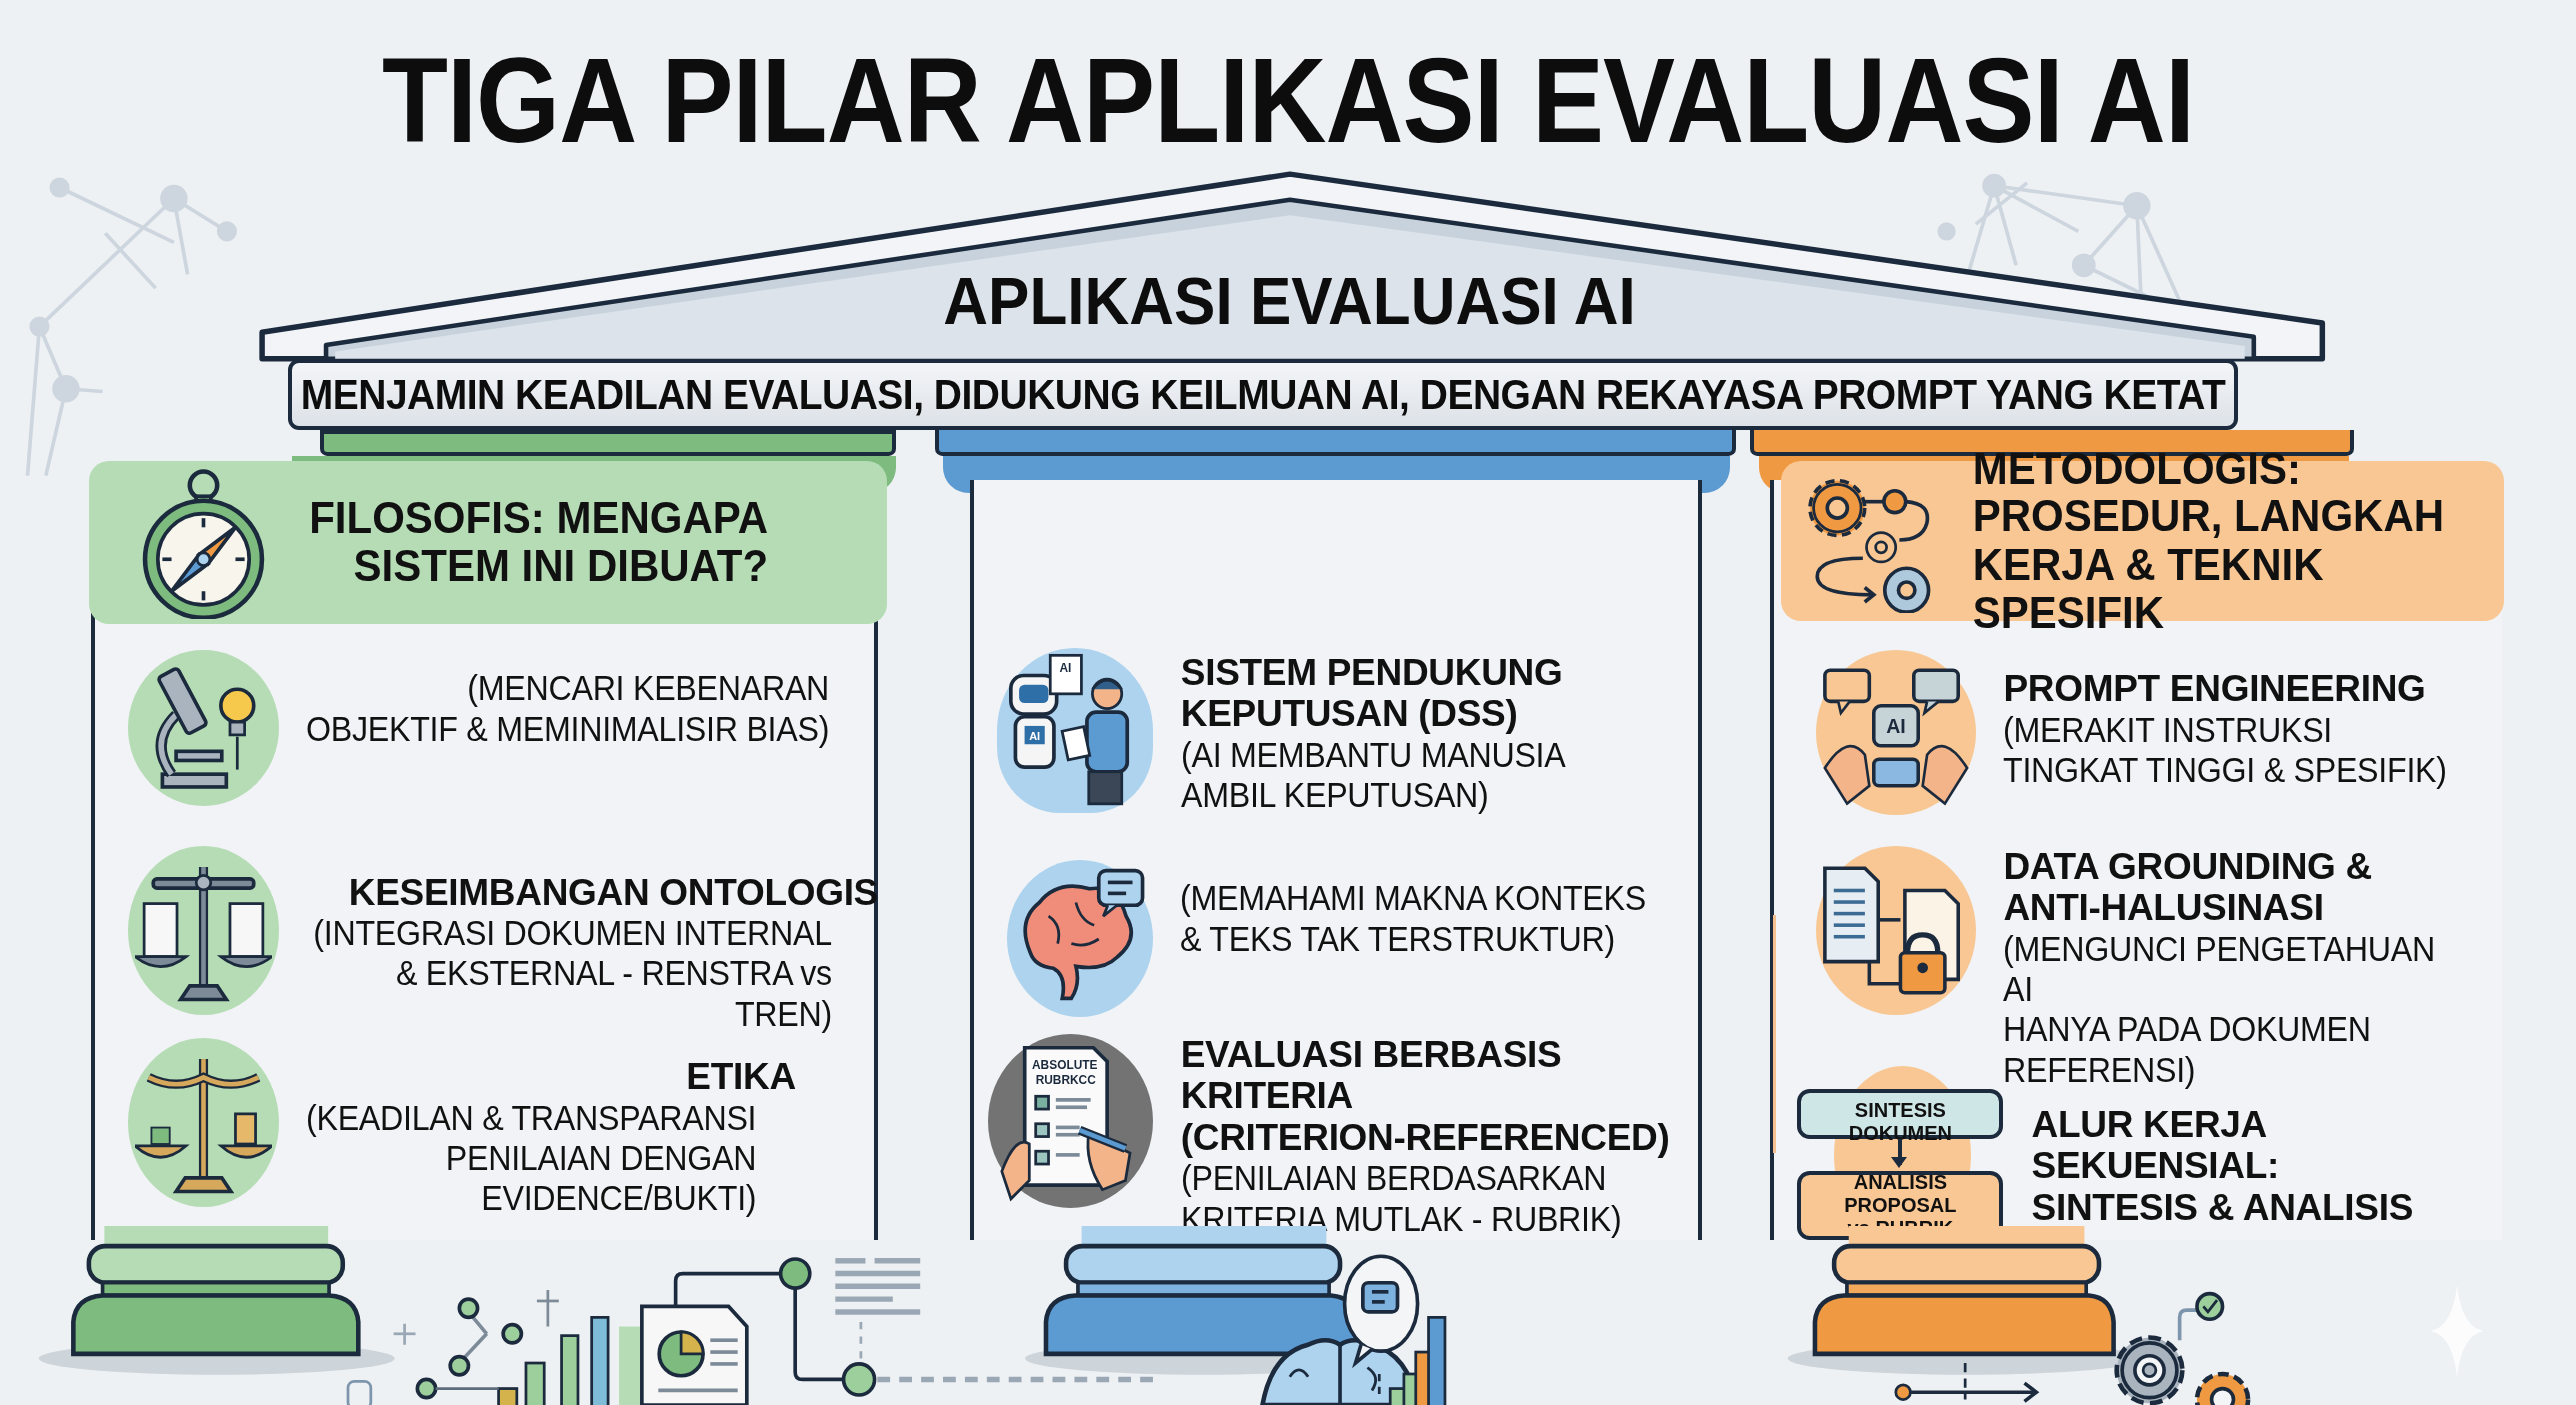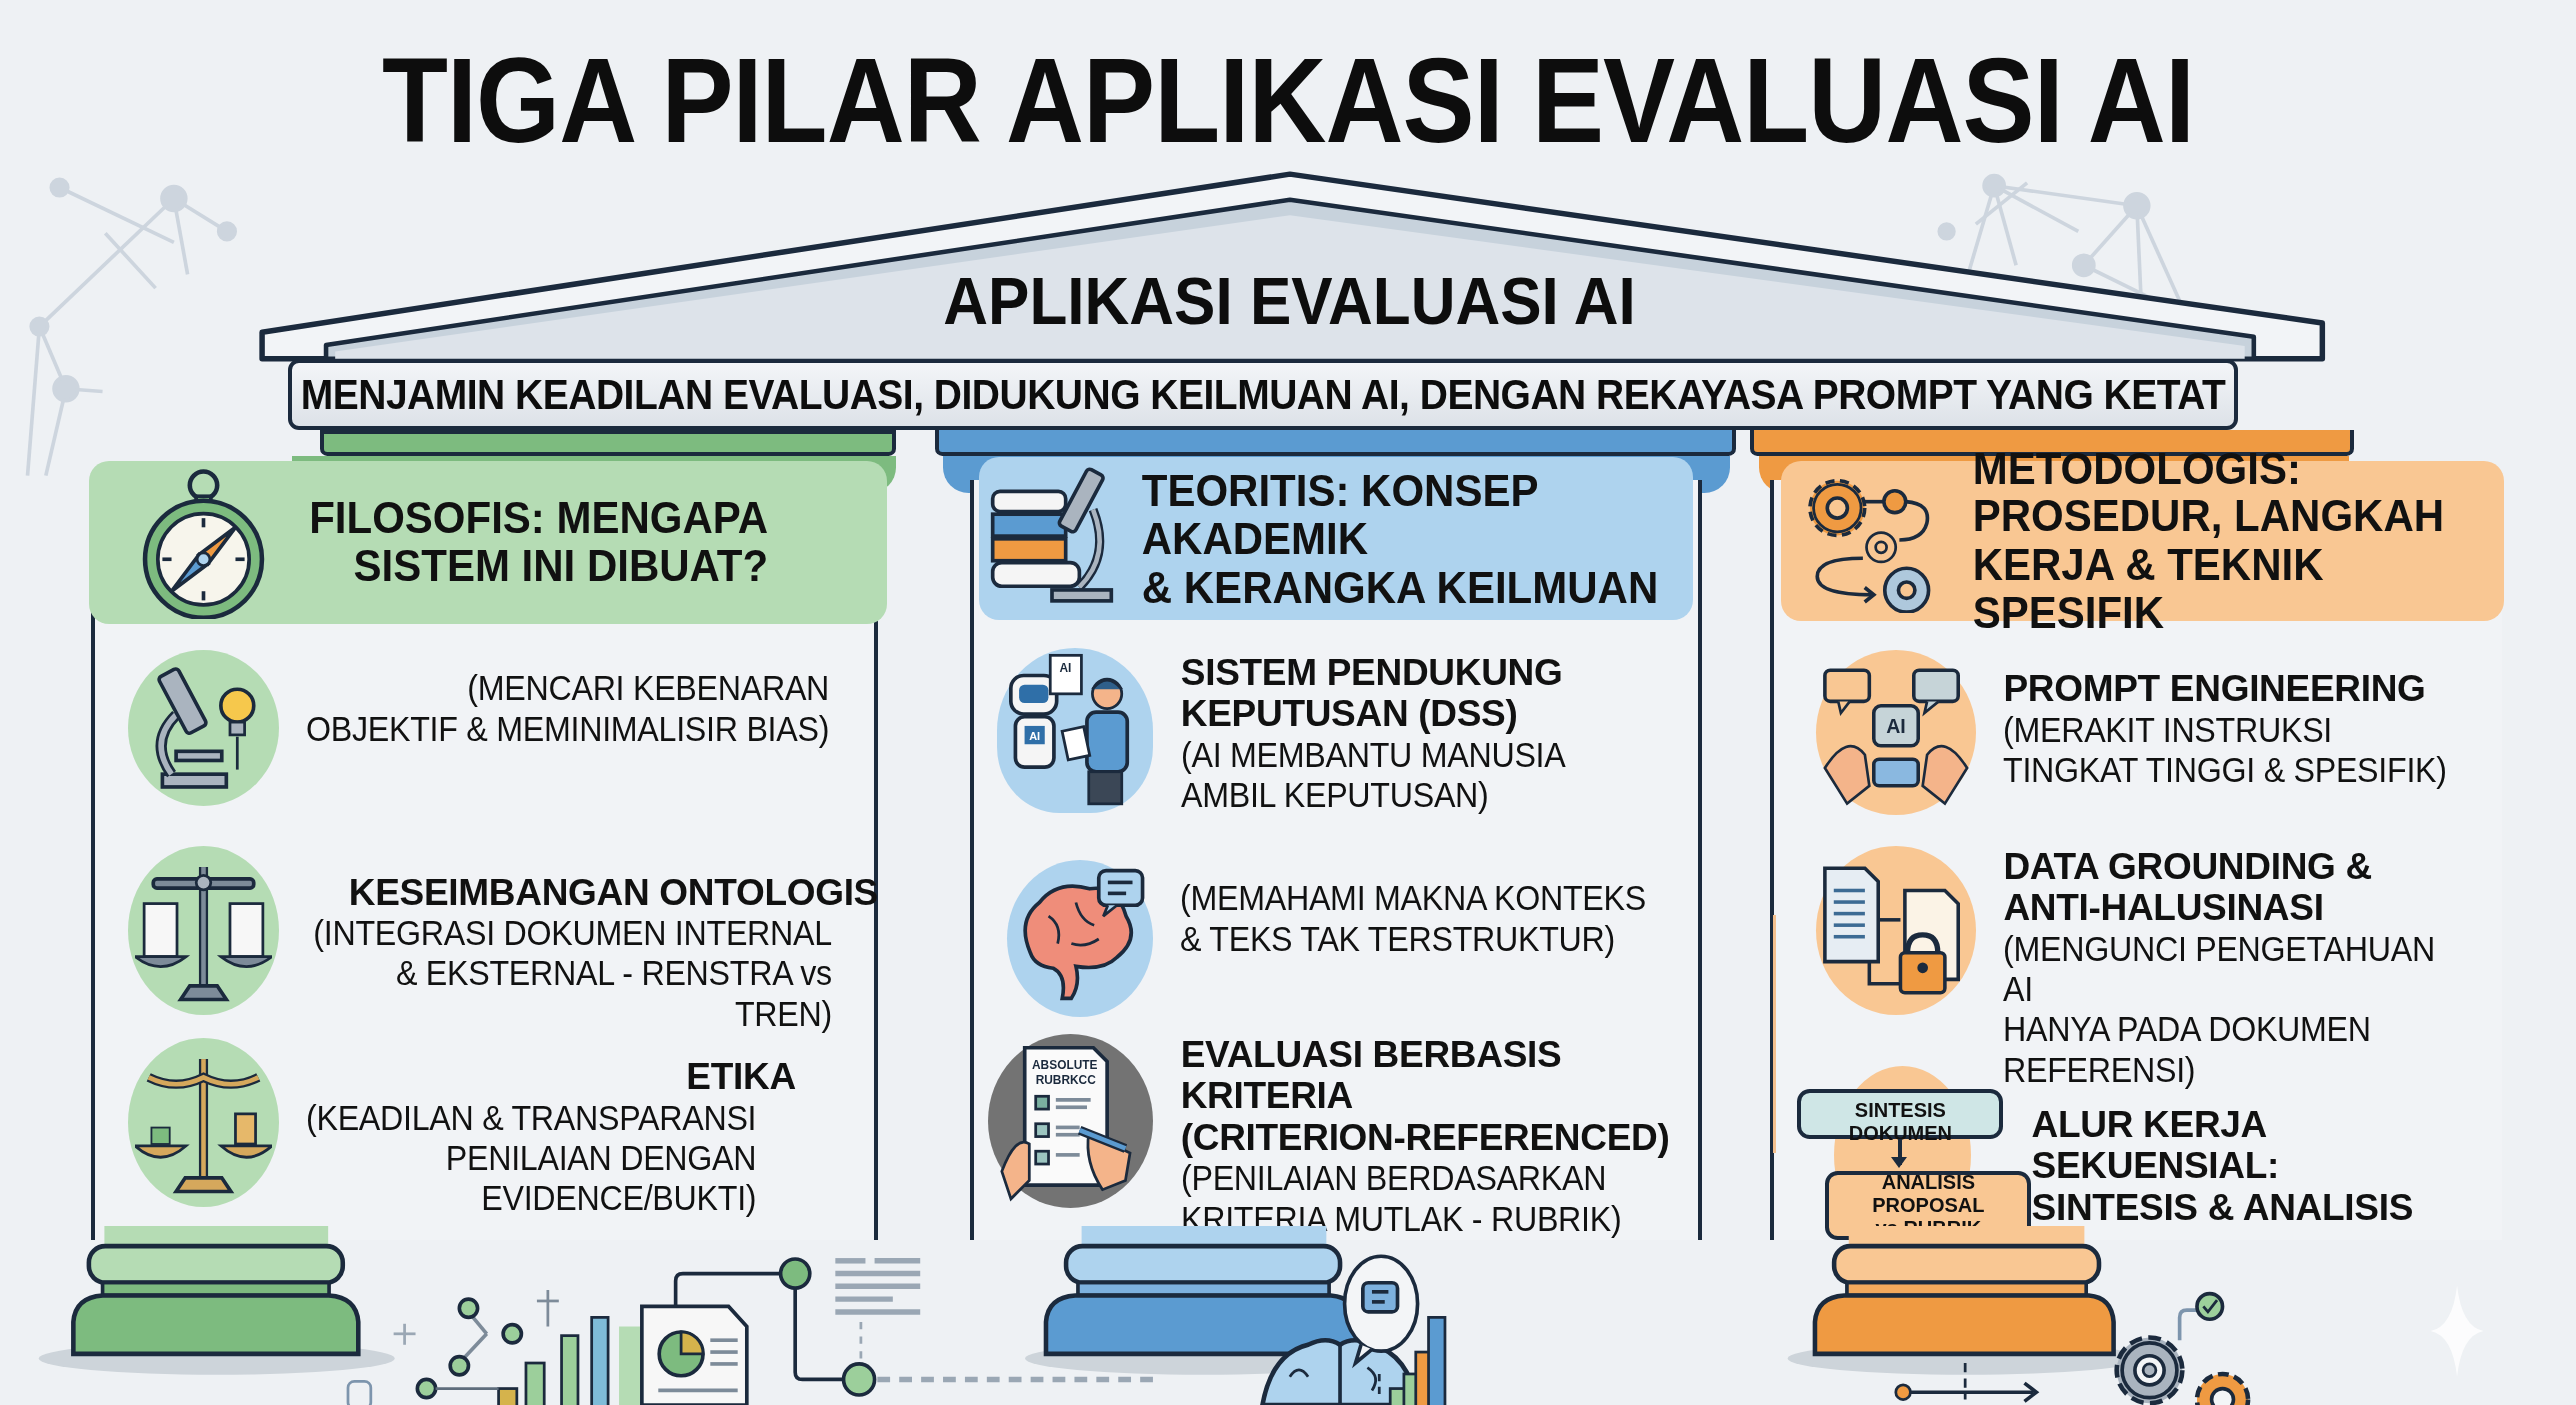--- a/index.html
+++ b/index.html
@@ -211,39 +211,20 @@
       <div class="t2">(INTEGRASI DOKUMEN INTERNAL</div>
       <div class="t2">&amp; EKSTERNAL - RENSTRA vs TREN)</div>
     </div>
   </div>
 </div>
 
 <div class="col" style="left:970px;width:732px;height:810px;">
   <div class="abs" style="left:-35px;top:0;width:801px;height:25.6px;background:#5b9bd1;border:4.6px solid #1b2a3d;border-top:none;border-radius:0 0 7.3px 7.3px"></div>
   <div class="abs" style="left:-27.4px;top:25.6px;width:787px;height:37px;background:#5b9bd1;border-radius:0 0 25.6px 25.6px"></div>
   <div class="shaft" style="left:0;width:732px;top:50px;"></div>
-  <div class="header" style="left:9.1px;top:27.4px;width:714px;height:163px;background:#aed3ee;">
-    <span class="icon-box" style="margin-left:9.1px;">
-      <svg width="128" height="146" viewBox="0 0 140 160">
-        <rect x="5" y="30" width="80" height="22" rx="8" fill="#f5f5f5" stroke="#1b2a3d" stroke-width="4"></rect>
-        <rect x="5" y="55" width="80" height="24" fill="#5b9bd1" stroke="#1b2a3d" stroke-width="4"></rect>
-        <rect x="5" y="82" width="80" height="24" fill="#ef9a42" stroke="#1b2a3d" stroke-width="4"></rect>
-        <rect x="5" y="108" width="95" height="26" rx="10" fill="#f5f5f5" stroke="#1b2a3d" stroke-width="4"></rect>
-        <rect x="92" y="5" width="20" height="70" rx="4" fill="#aab4bf" stroke="#1b2a3d" stroke-width="4" transform="rotate(28 102 40)"></rect>
-        <path d="M115 50 Q135 100 100 135" fill="none" stroke="#1b2a3d" stroke-width="10"></path>
-        <path d="M115 50 Q135 100 100 135" fill="none" stroke="#aab4bf" stroke-width="5"></path>
-        <rect x="70" y="138" width="65" height="12" fill="#aab4bf" stroke="#1b2a3d" stroke-width="4"></rect>
-      </svg>
-    </span>
-    <div class="htitle" style="margin-left:25.6px">
-      <div>TEORITIS: KONSEP</div>
-      <div>AKADEMIK</div>
-      <div>&amp; KERANGKA KEILMUAN</div>
-    </div>
-  </div>
 
   <div class="item" style="left:27.4px;top:218px;">
     <span class="bubble" style="width:156px;height:165px;background:#aed3ee;border-radius:50% 50% 40% 40%;">
       <svg width="156" height="165" viewBox="0 0 170 180">
         <rect x="15" y="30" width="50" height="42" rx="14" fill="#f5f5f5" stroke="#1b2a3d" stroke-width="4"></rect>
         <rect x="24" y="40" width="32" height="20" rx="6" fill="#2f6fa8"></rect>
         <rect x="20" y="75" width="42" height="55" rx="10" fill="#f5f5f5" stroke="#1b2a3d" stroke-width="4"></rect>
         <rect x="30" y="85" width="22" height="20" fill="#2f6fa8"></rect>
         <text x="41" y="100" font-size="12" font-weight="bold" fill="#fff" text-anchor="middle" font-family="Liberation Sans, sans-serif">AI</text>
         <rect x="58" y="8" width="34" height="42" fill="#fff" stroke="#1b2a3d" stroke-width="3"></rect>
@@ -389,21 +370,21 @@
   </div>
 
   <div class="item" style="left:27.4px;top:636px;">
     <div style="position:relative;width:206px;height:178px;">
       <div class="abs" style="left:37px;top:0;width:137px;height:178px;background:#f9c793;border-radius:50%;"></div>
       <div class="flow-box abs" style="left:0;top:23px;width:206px;height:50px;background:#cfe6e6;">
         <span>SINTESIS DOKUMEN</span>
       </div>
       <div class="abs" style="left:101px;top:73px;width:3.7px;height:25.6px;background:#1b2a3d;"></div>
       <div class="abs" style="left:94px;top:91px;width:0;height:0;border-left:8.2px solid transparent;border-right:8.2px solid transparent;border-top:11px solid #1b2a3d;"></div>
-      <div class="flow-box abs" style="left:0;top:105px;width:206px;height:69px;background:#f9c793;flex-direction:column;margin-left:28px;">
+      <div class="flow-box abs" style="left:0;top:105px;width:206px;height:69px;background:#f9c793;flex-direction:column;">
         <span>ANALISIS PROPOSAL</span>
         <span>vs RUBRIK</span>
       </div>
     </div>
     <div class="txt" style="margin-top:38px;margin-left:37px;">
       <div class="t1">ALUR KERJA SEKUENSIAL:</div>
       <div class="t1">SINTESIS &amp; ANALISIS</div>
     </div>
   </div>
 </div>

